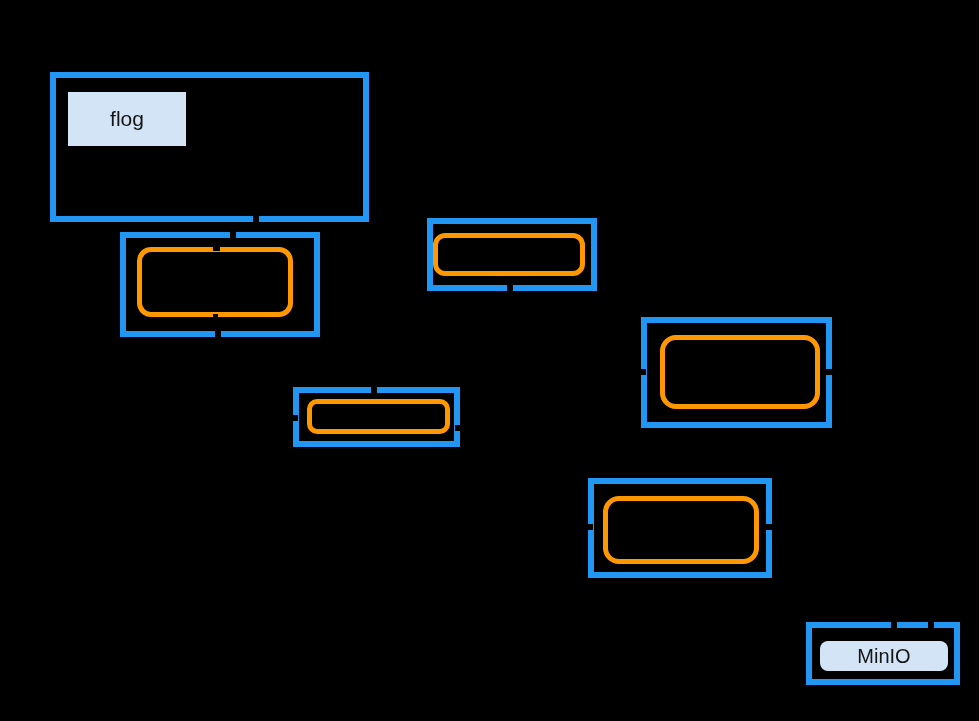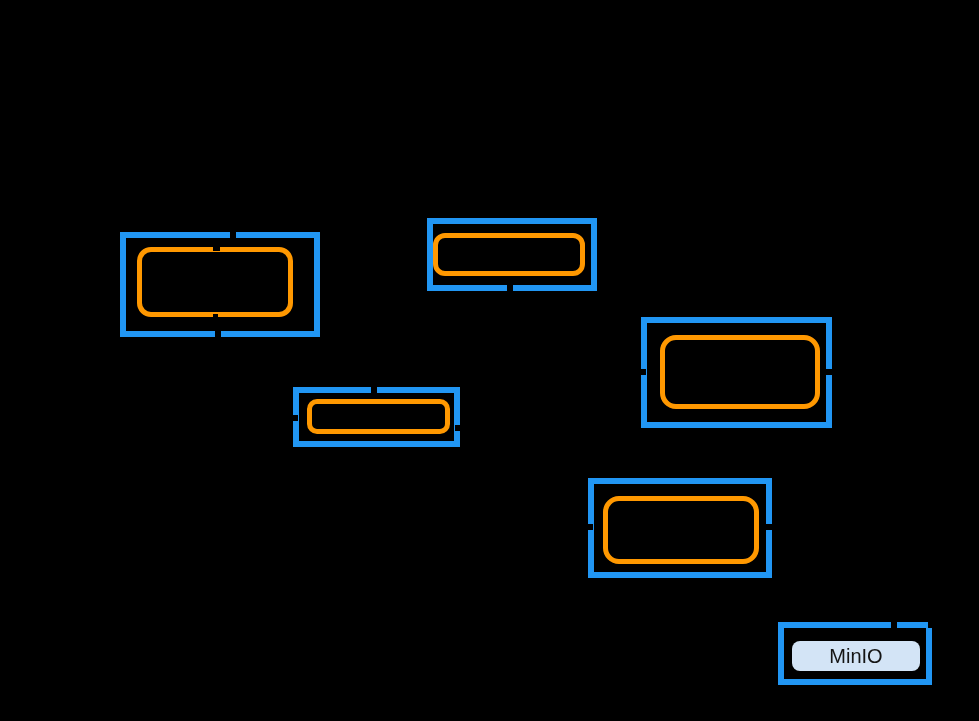--- a/index.html
+++ b/index.html
@@ -55,28 +55,31 @@
 
   #gD { left: 293px; top: 387px; width: 167px; height: 60px; }
   #gD .inner { left: 8px;  top: 6px;  width: 143px; height: 35px; border-radius: 10px; }
 
   #gE { left: 641px; top: 317px; width: 191px; height: 111px; }
   #gE .inner { left: 13px; top: 12px; width: 160px; height: 74px; border-radius: 16px; }
 
   #gF { left: 588px; top: 478px; width: 184px; height: 100px; }
   #gF .inner { left: 9px;  top: 12px; width: 156px; height: 68px; border-radius: 16px; }
 
-  #gG { left: 778px; top: 622px; width: 154px; height: 63px; }
+  #gG { left: 806px; top: 622px; width: 154px; height: 63px; }
   #gG .label { left: 8px; top: 13px; width: 128px; height: 30px; font-size: 20px; }
 </style>
 </head>
 <body>
 
 <div class="canvas">
 
+  <div class="group" id="gA">
+    <div class="label">flog</div>
+  </div>
 
   <div class="group" id="gB">
     <div class="inner"></div>
   </div>
 
   <div class="group" id="gC">
     <div class="inner"></div>
   </div>
 
   <div class="group" id="gD">

